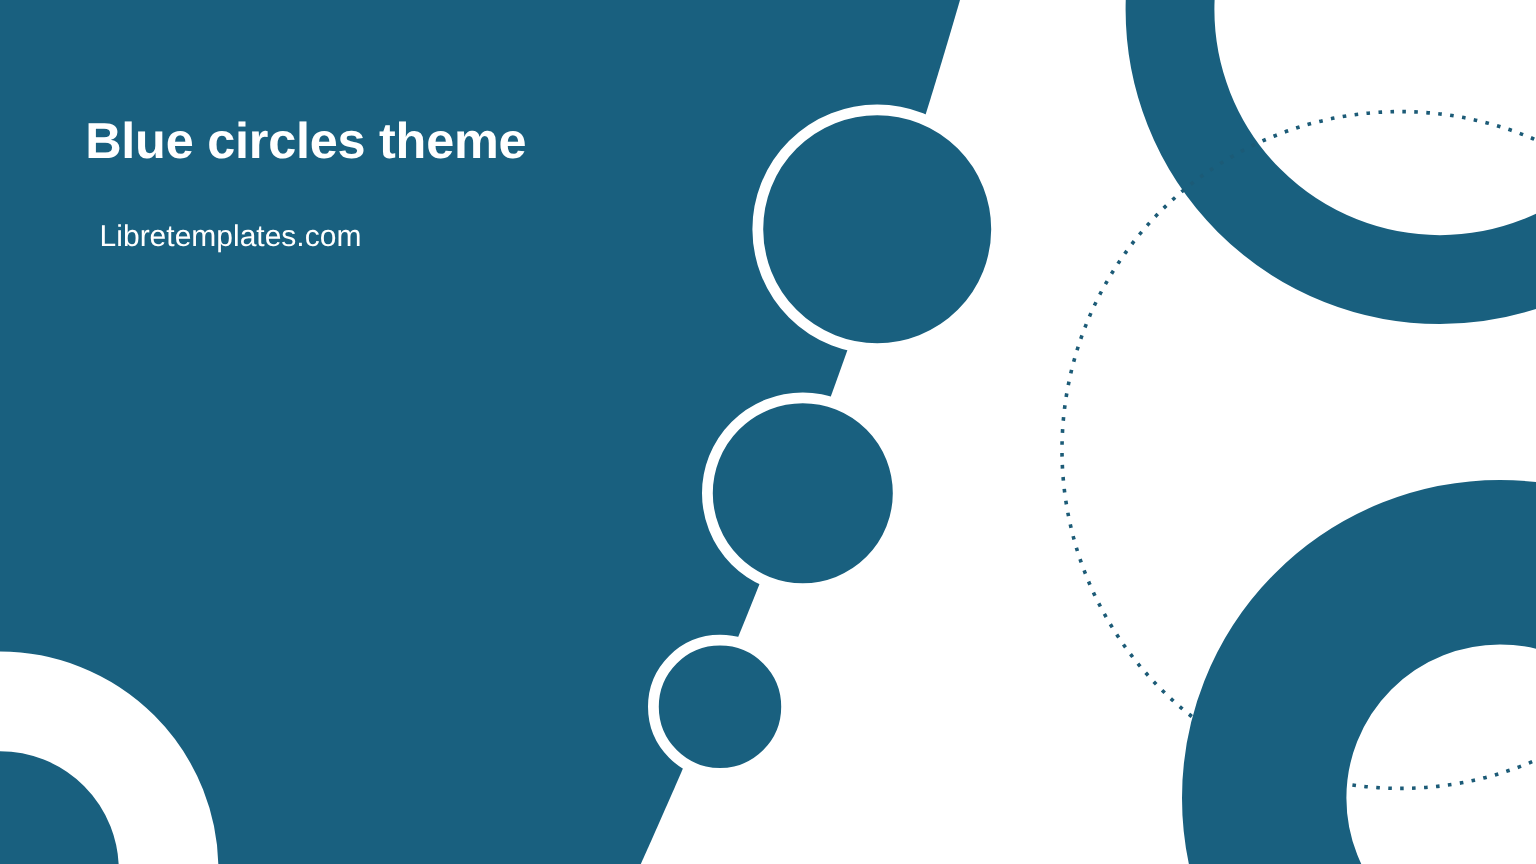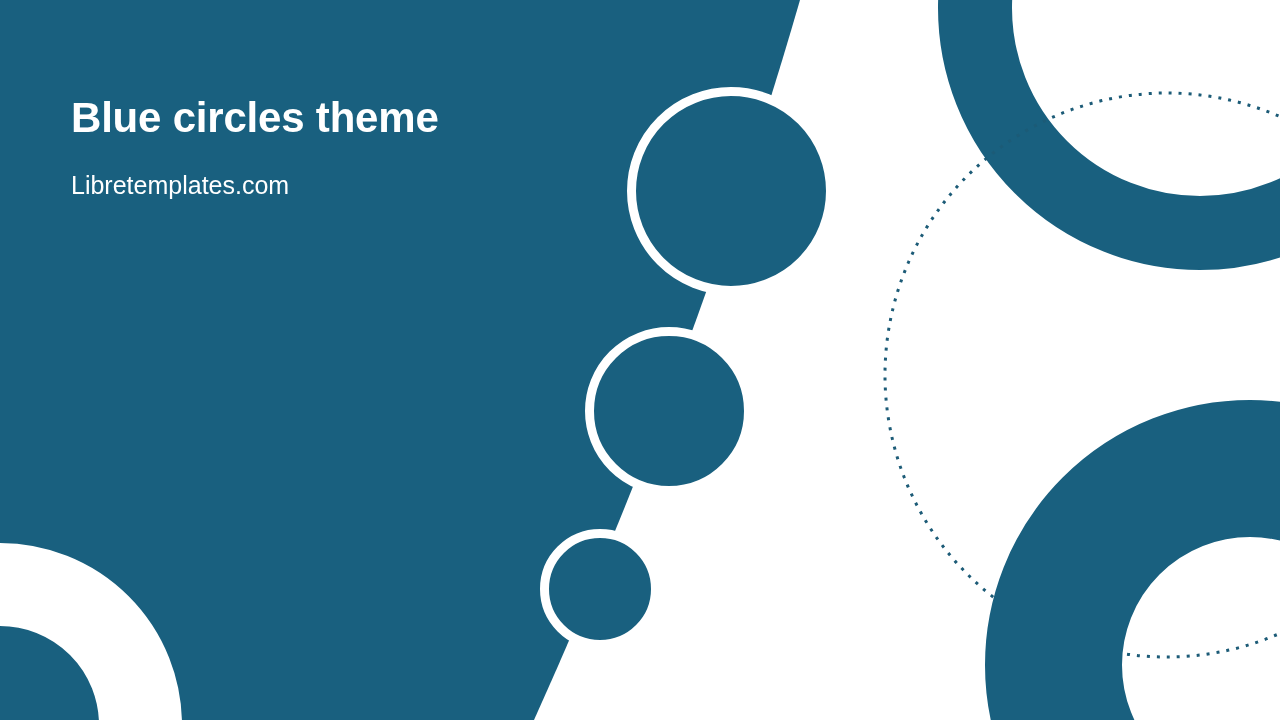--- a/index.html
+++ b/index.html
@@ -43,21 +43,21 @@
     font-weight: bold;
     letter-spacing: -0.2px;
     color: #ffffff;
     line-height: 1.1;
     white-space: nowrap;
   }
   .subtitle {
     position: absolute;
     left: 71px;
     top: 171px;
-    margin: 0;
+    margin: 12px;
     font-size: 25px;
     font-weight: normal;
     color: #ffffff;
     line-height: 1.15;
     white-space: nowrap;
   }
 </style>
 </head>
 <body>
 

